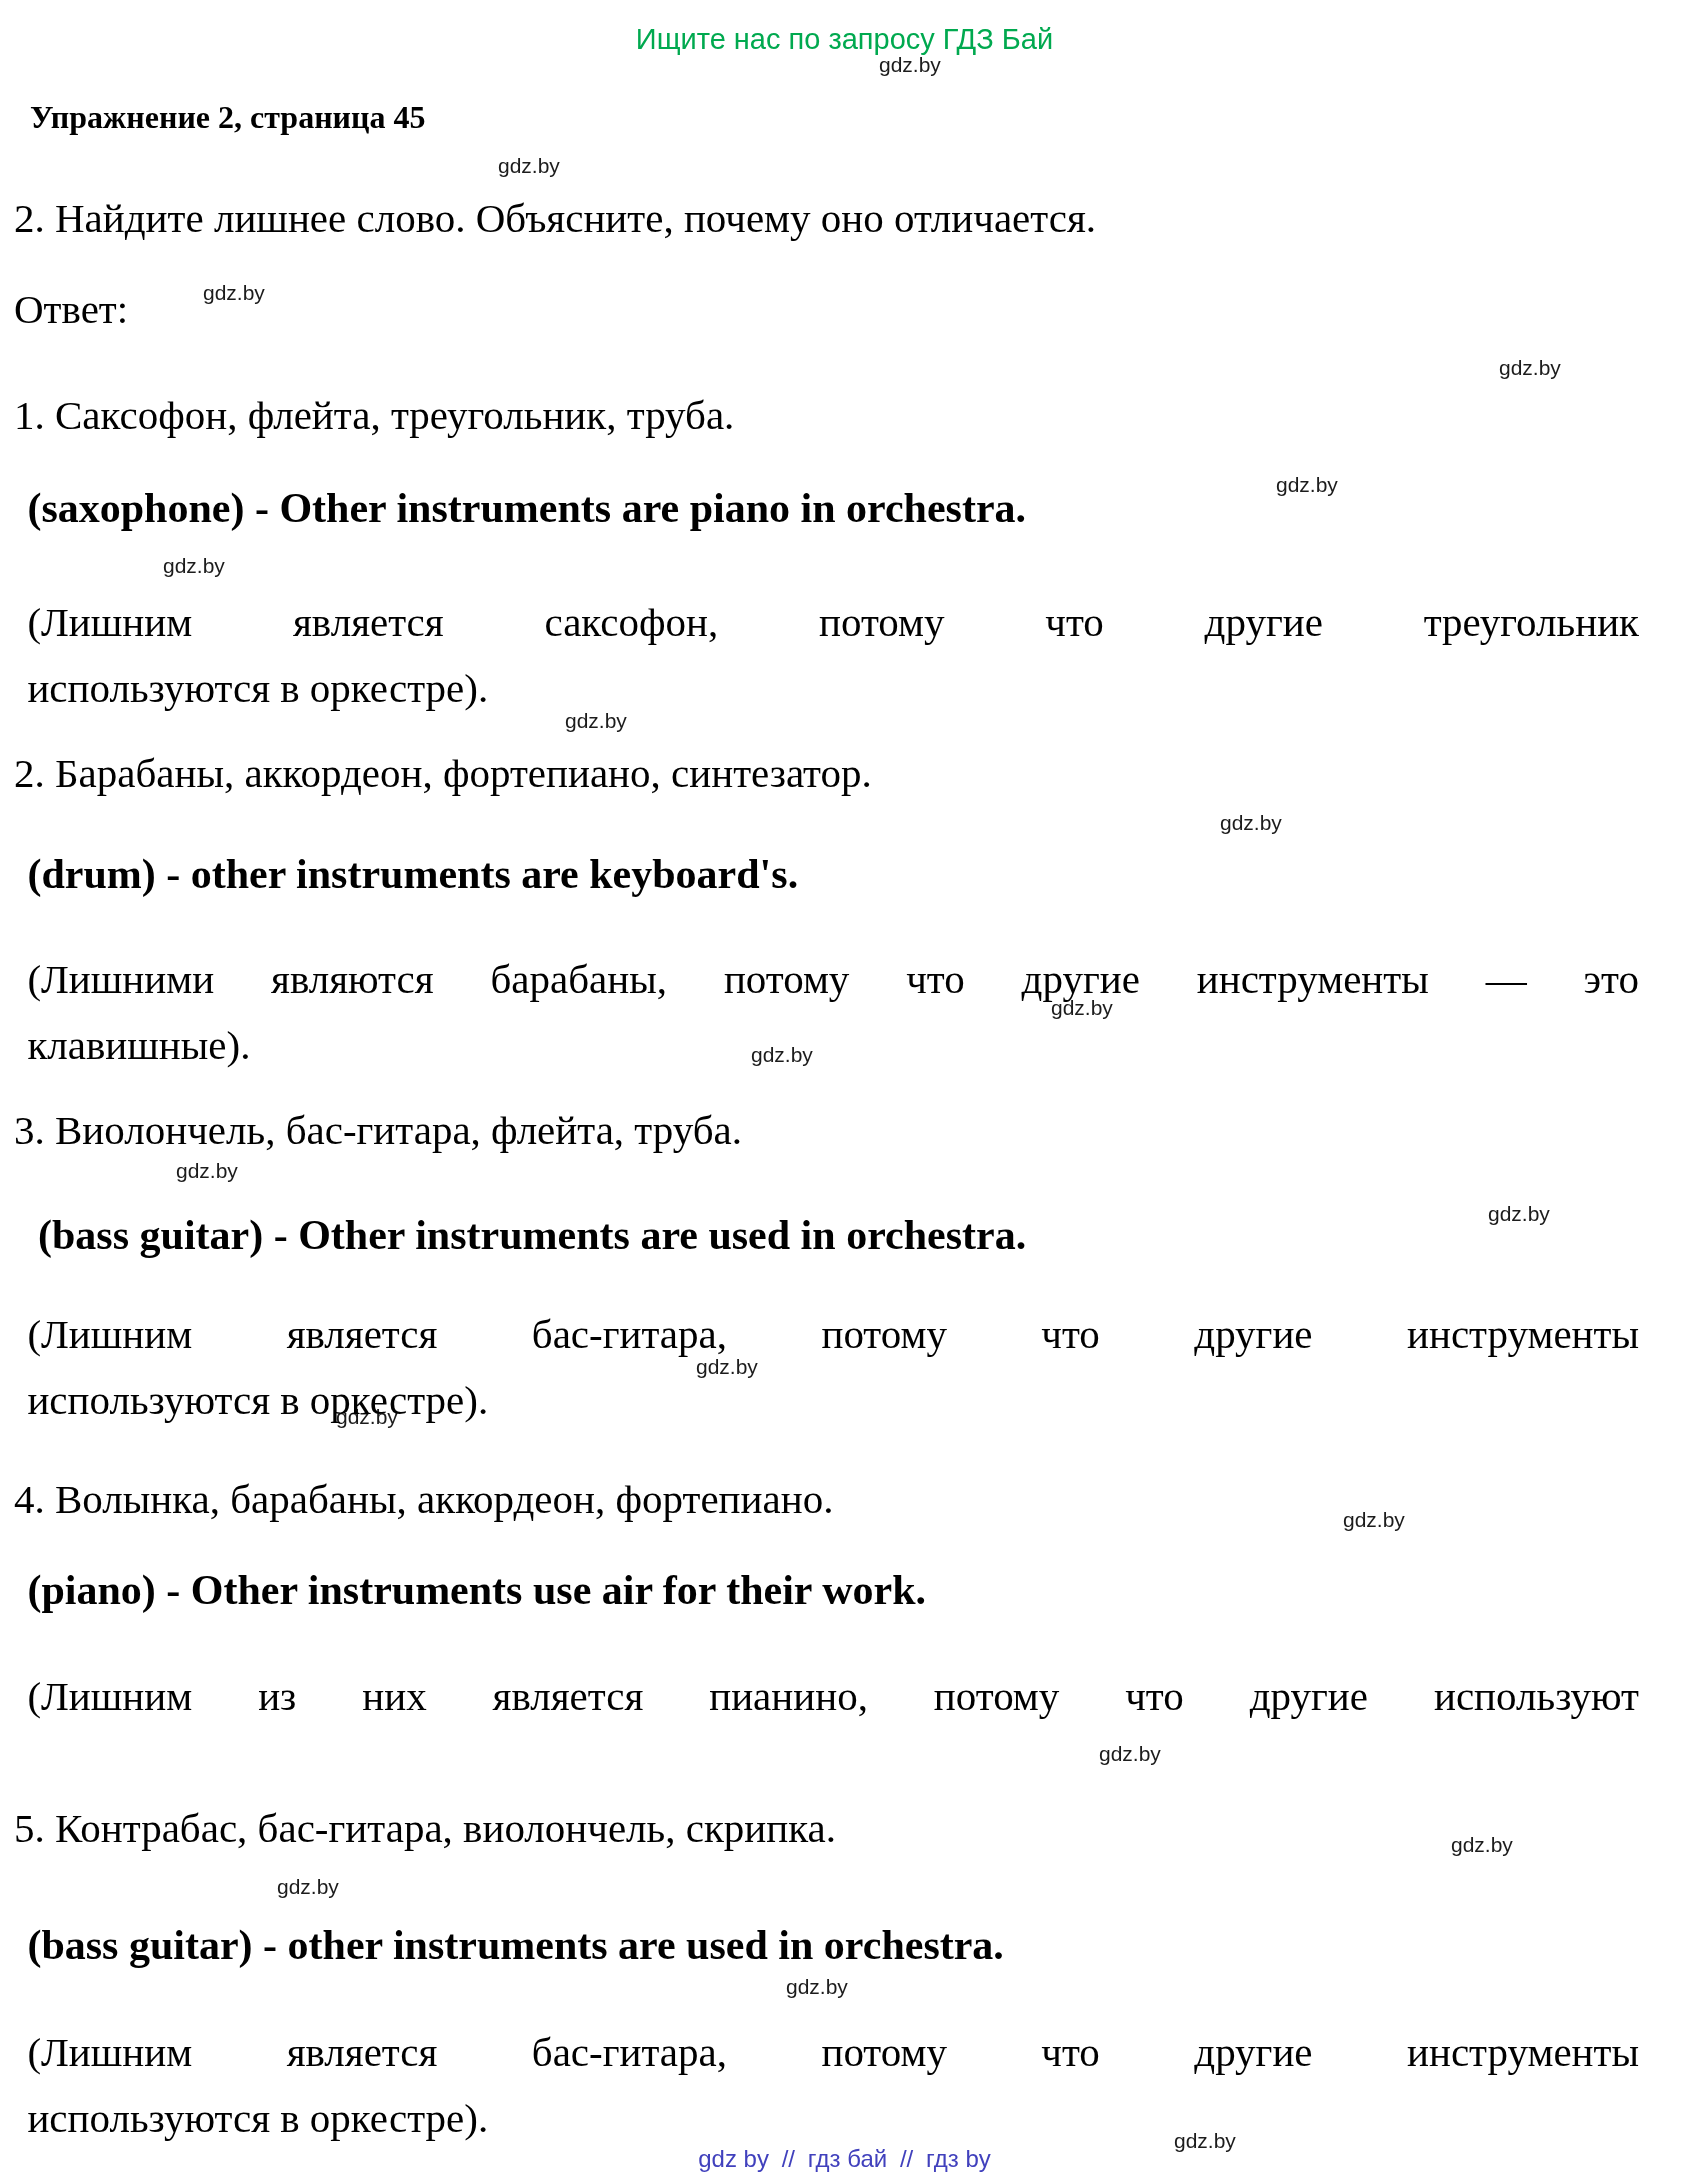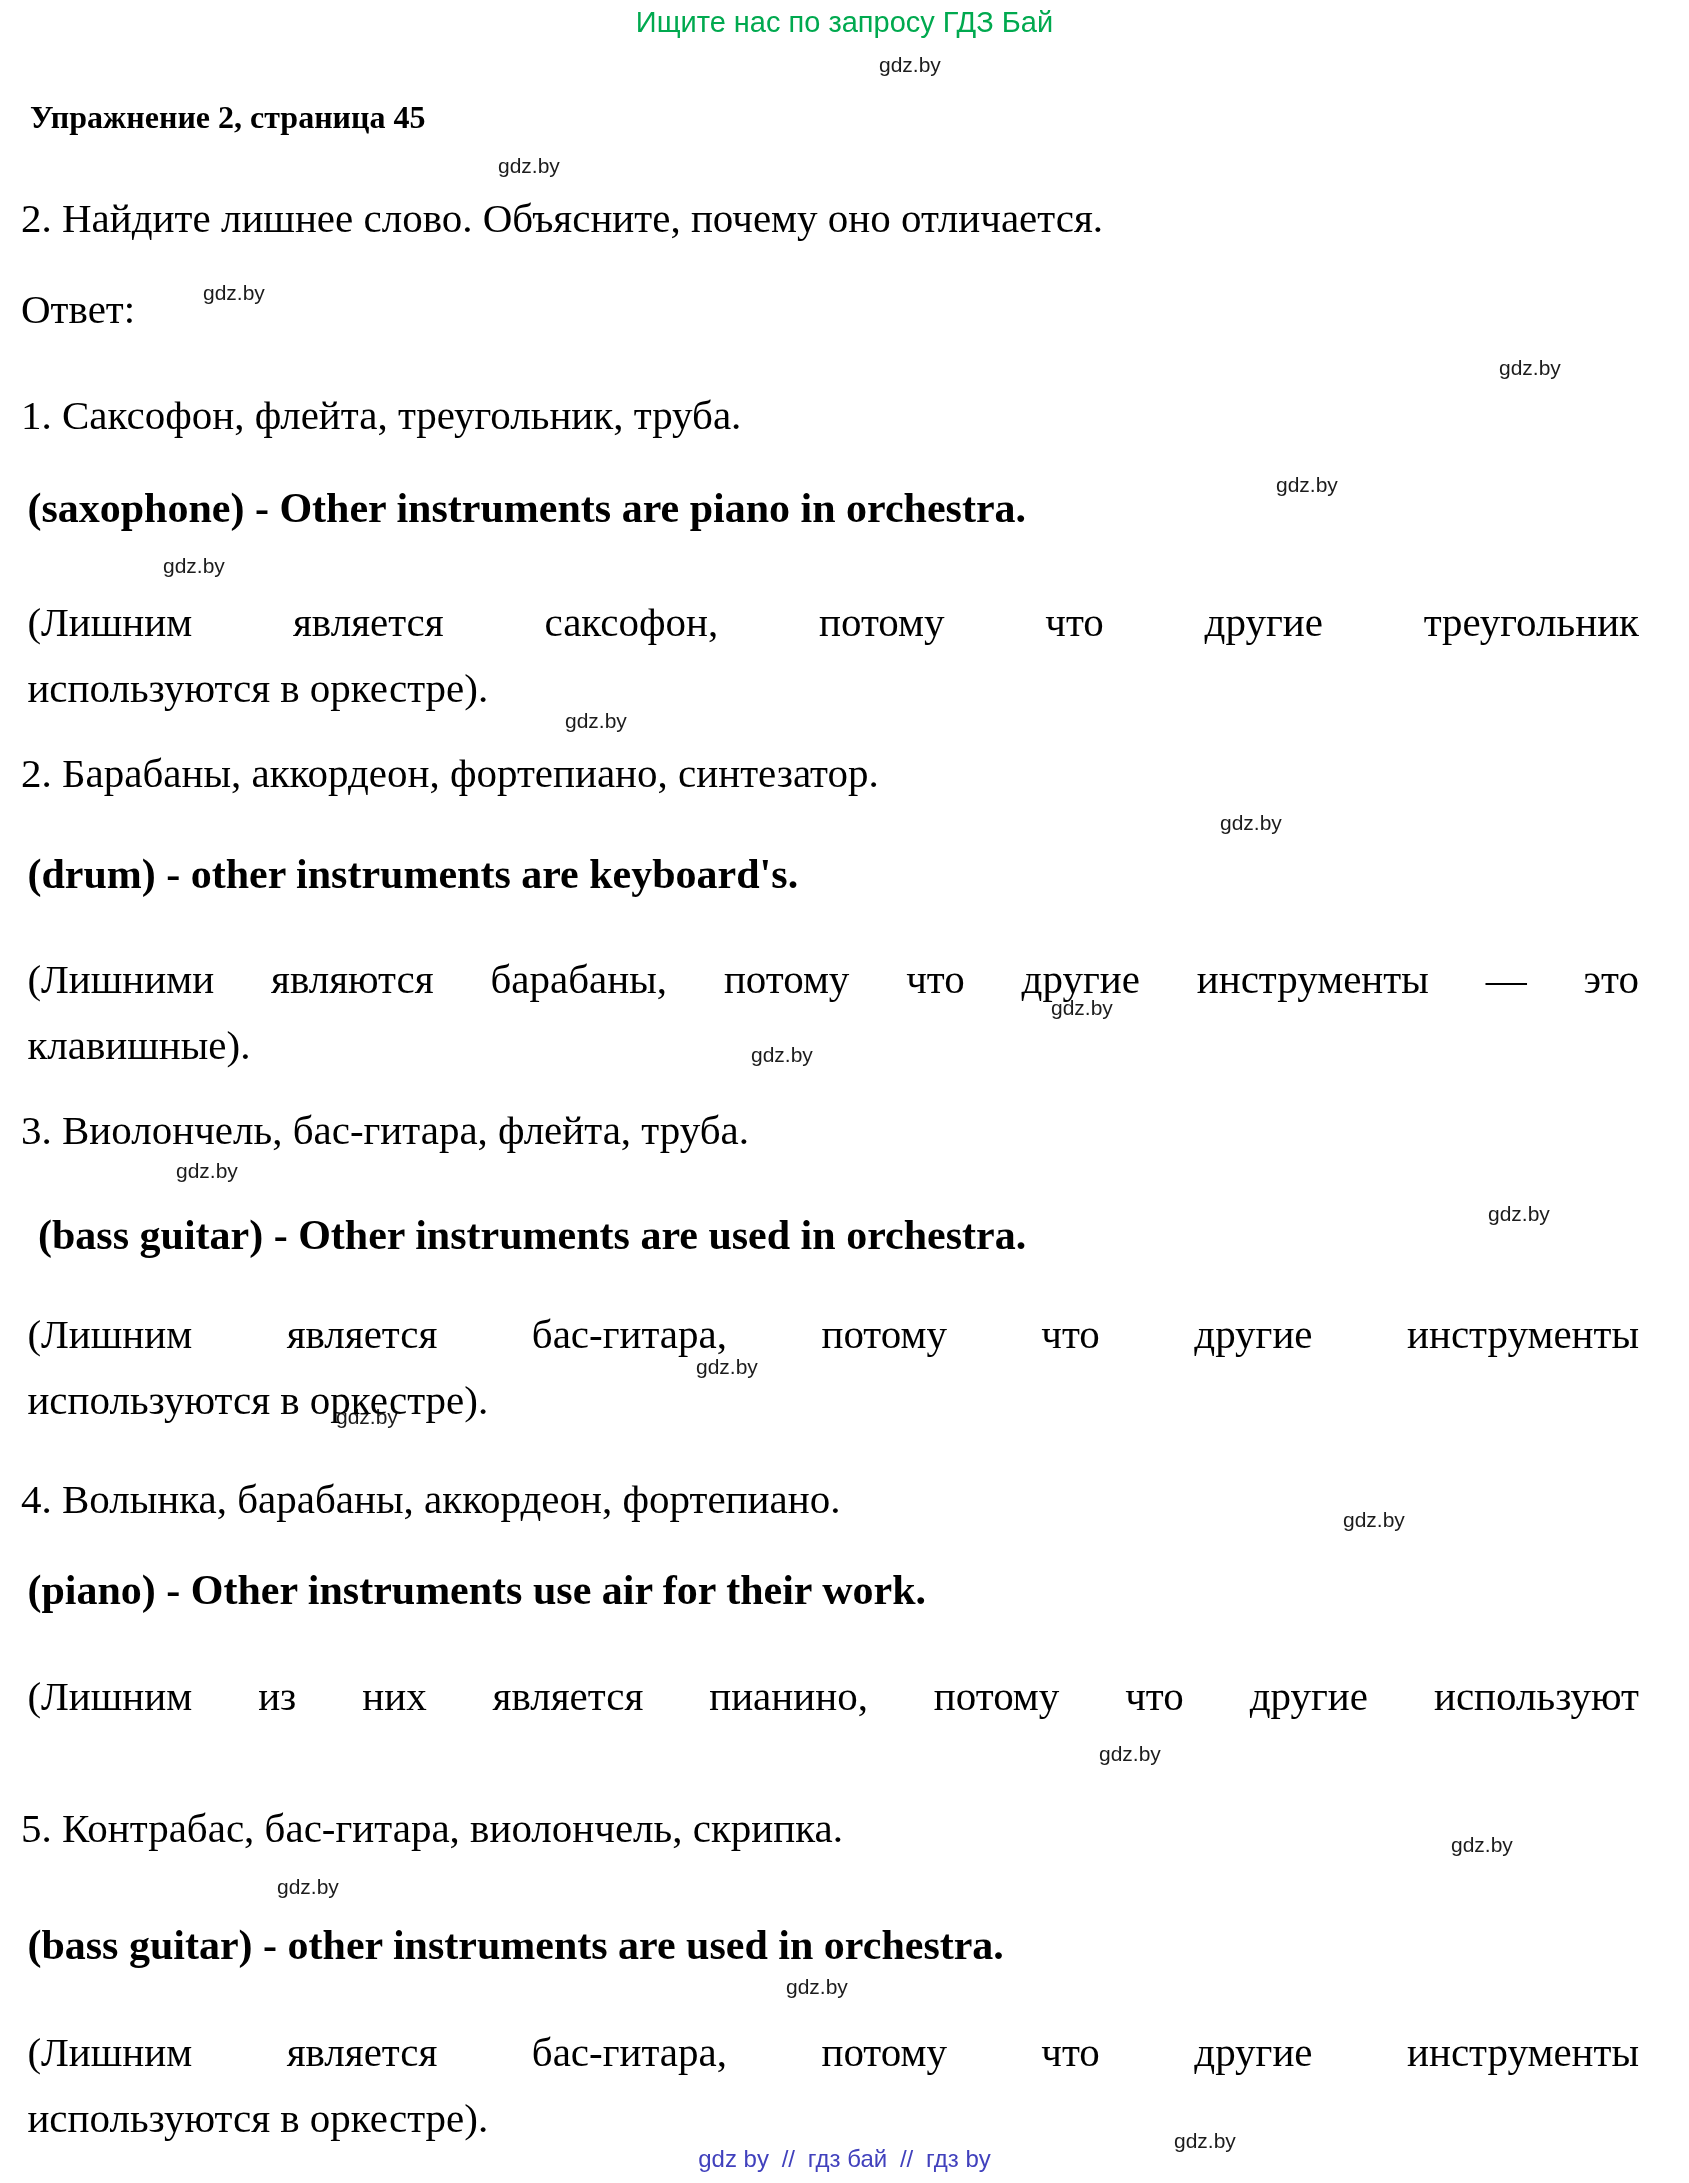--- a/index.html
+++ b/index.html
@@ -8,21 +8,21 @@
     position:relative;
     width:1689px;
     height:2184px;
     background:#ffffff;
     font-family:"Liberation Serif", serif;
     color:#000000;
     overflow:hidden;
   }
   .banner {
     position:absolute;
-    top:6px; left:0; width:100%;
+    top:23px; left:0; width:100%;
     text-align:center;
     font-family:"Liberation Sans", sans-serif;
     font-size:29px;
     color:#00a94f;
   }
   .wm {
     position:absolute;
     font-family:"Liberation Sans", sans-serif;
     font-size:21px;
     color:#1c1c1c;
@@ -30,21 +30,21 @@
   }
   .title {
     position:absolute;
     left:30px; top:99px;
     font-size:32px;
     font-weight:bold;
     white-space:nowrap;
   }
   .task, .answer-label, .q {
     position:absolute;
-    left:21px;
+    left:14px;
     font-size:41px;
     white-space:nowrap;
   }
   .ans {
     position:absolute;
     left:27.4px;
     font-size:42px;
     font-weight:bold;
     white-space:nowrap;
   }

